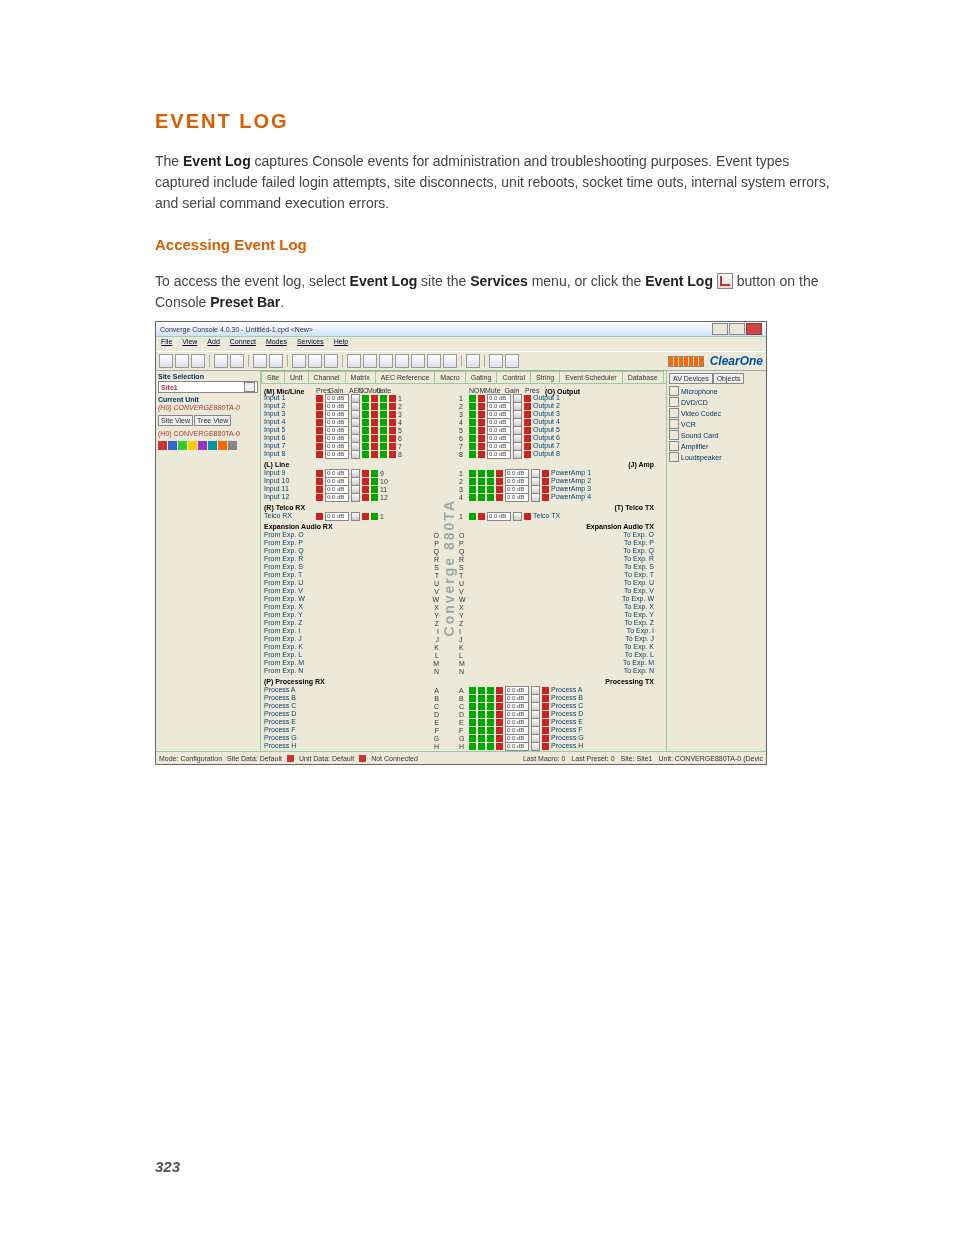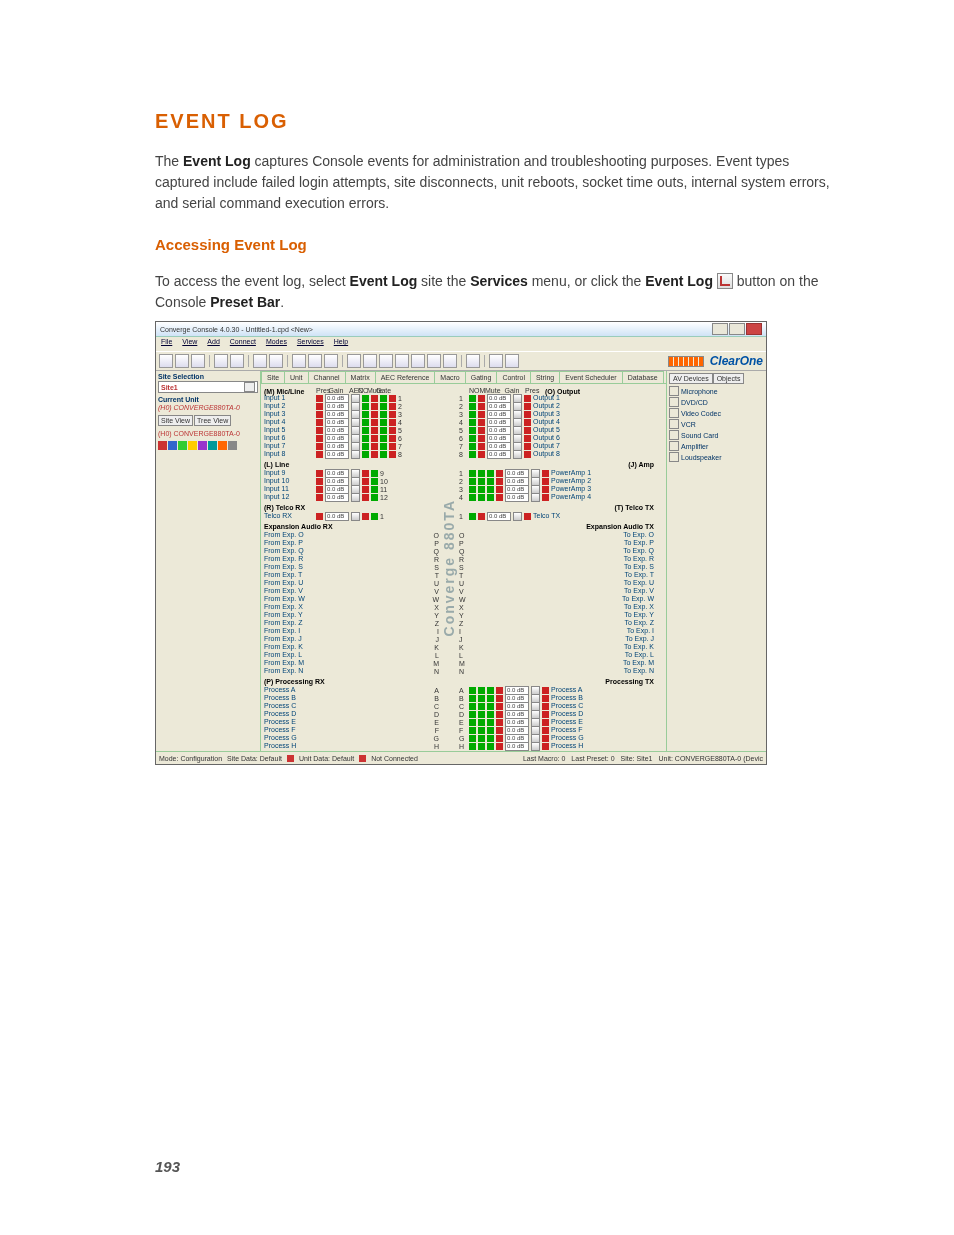--- a/index.html
+++ b/index.html
@@ -811,14 +811,14 @@
       <span>Not Connected</span>
       <div class="right">
         <span>Last Macro: 0</span>
         <span>Last Preset: 0</span>
         <span>Site: Site1</span>
         <span>Unit: CONVERGE880TA-0 (Devic</span>
       </div>
     </div>
   </div>
 
-  <div class="pagenum">193</div>
+  <div class="pagenum">323</div>
 </div>
 
 </body></html>

